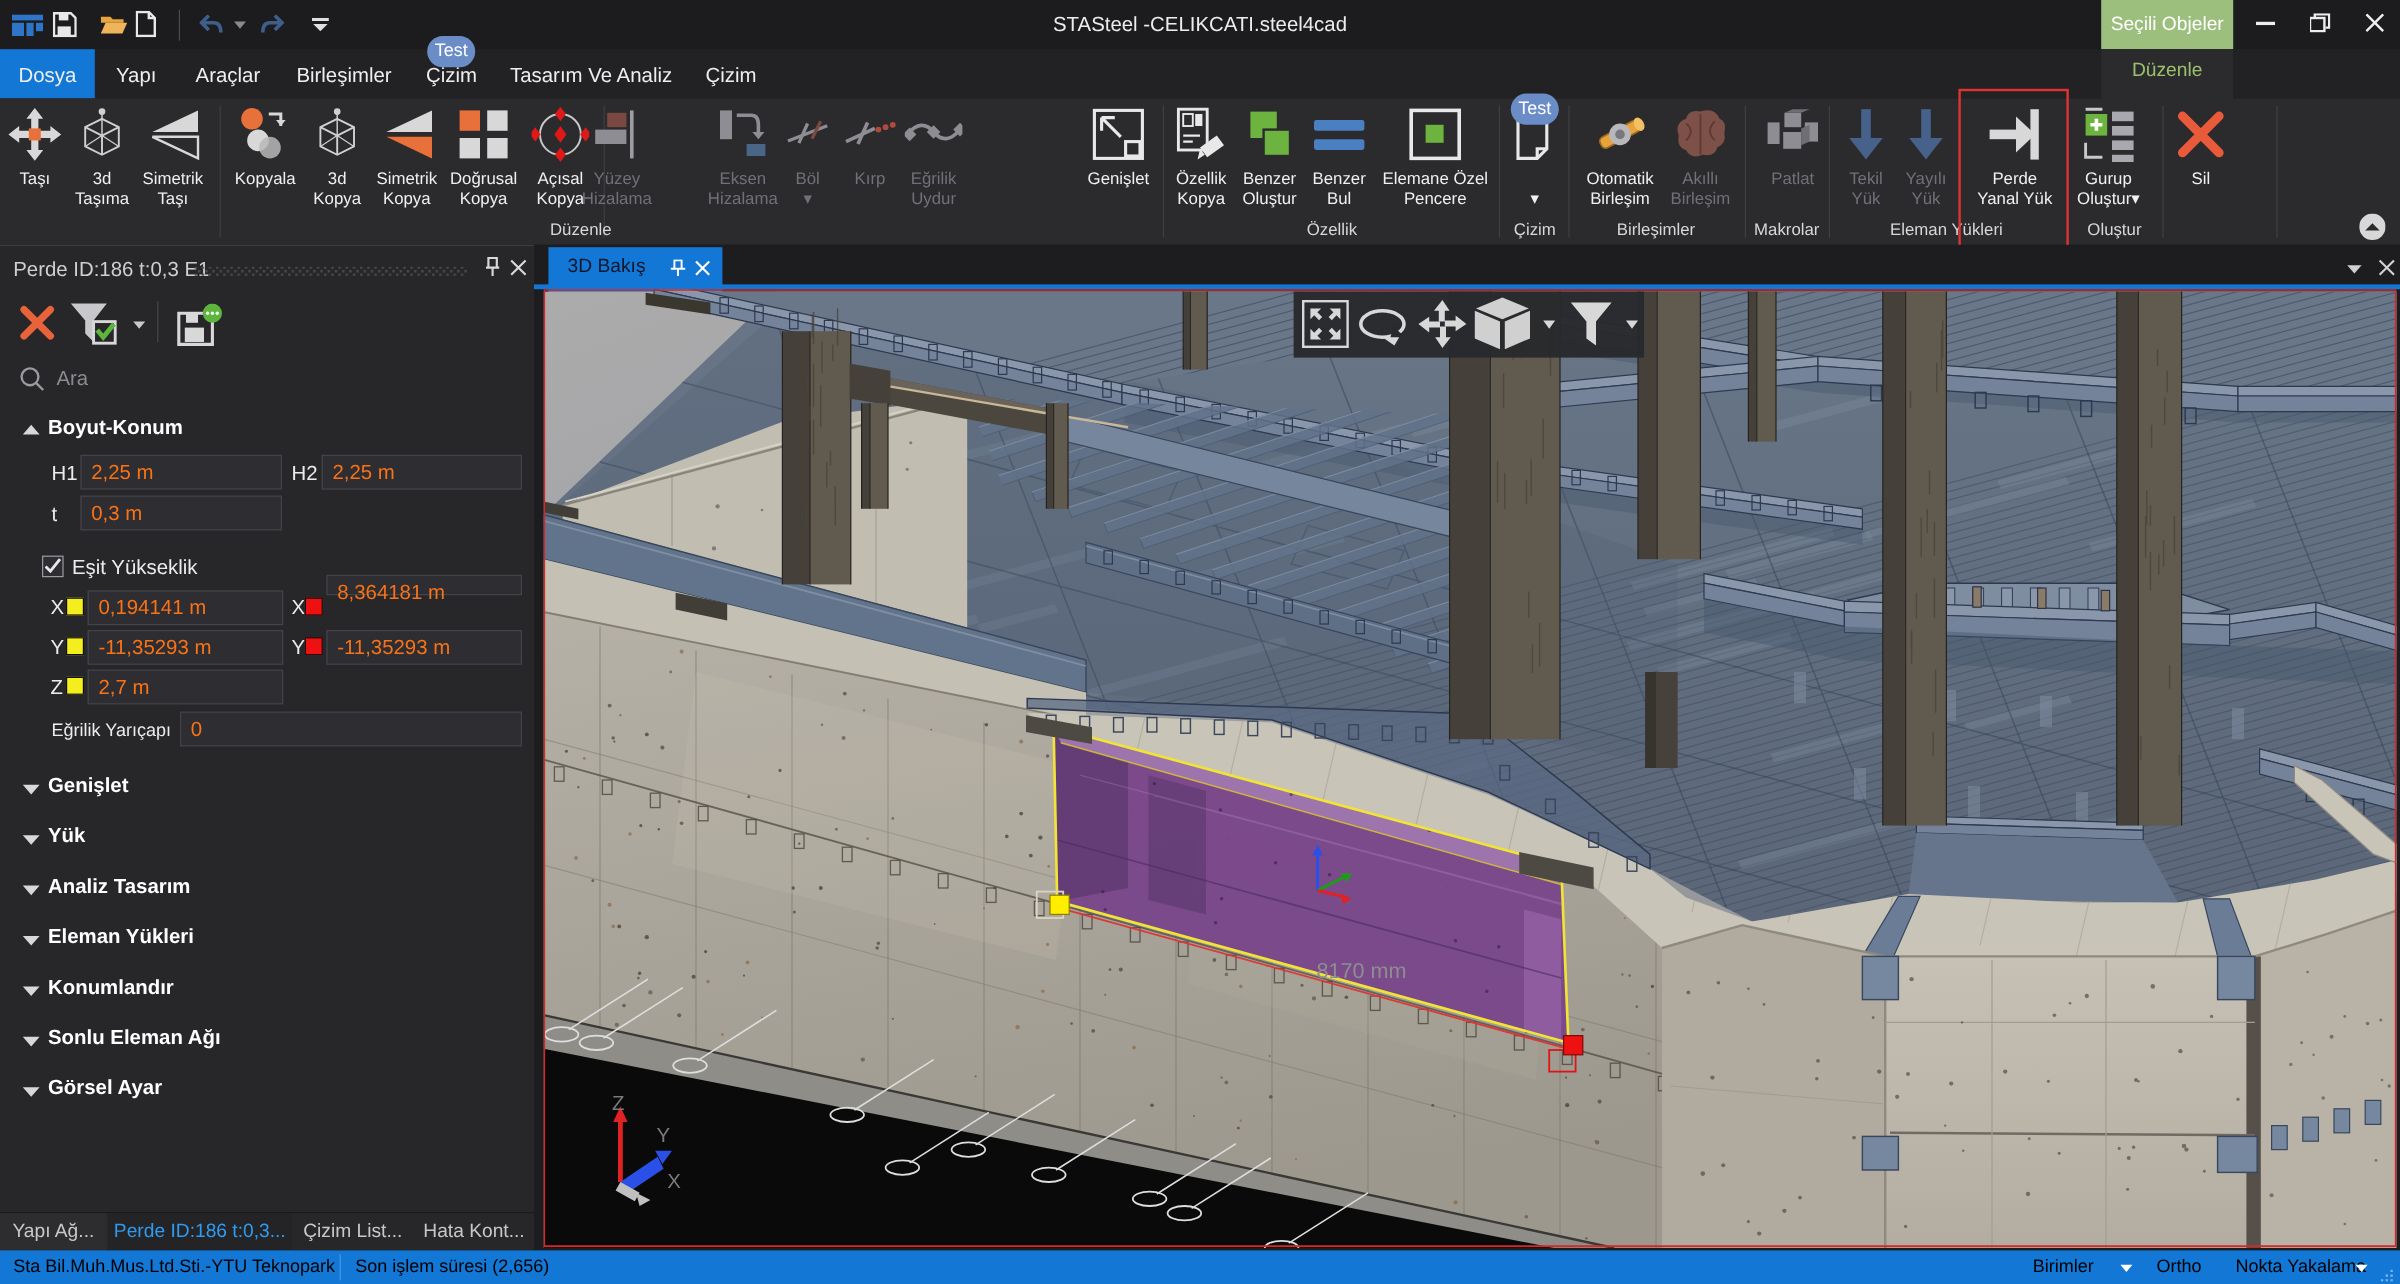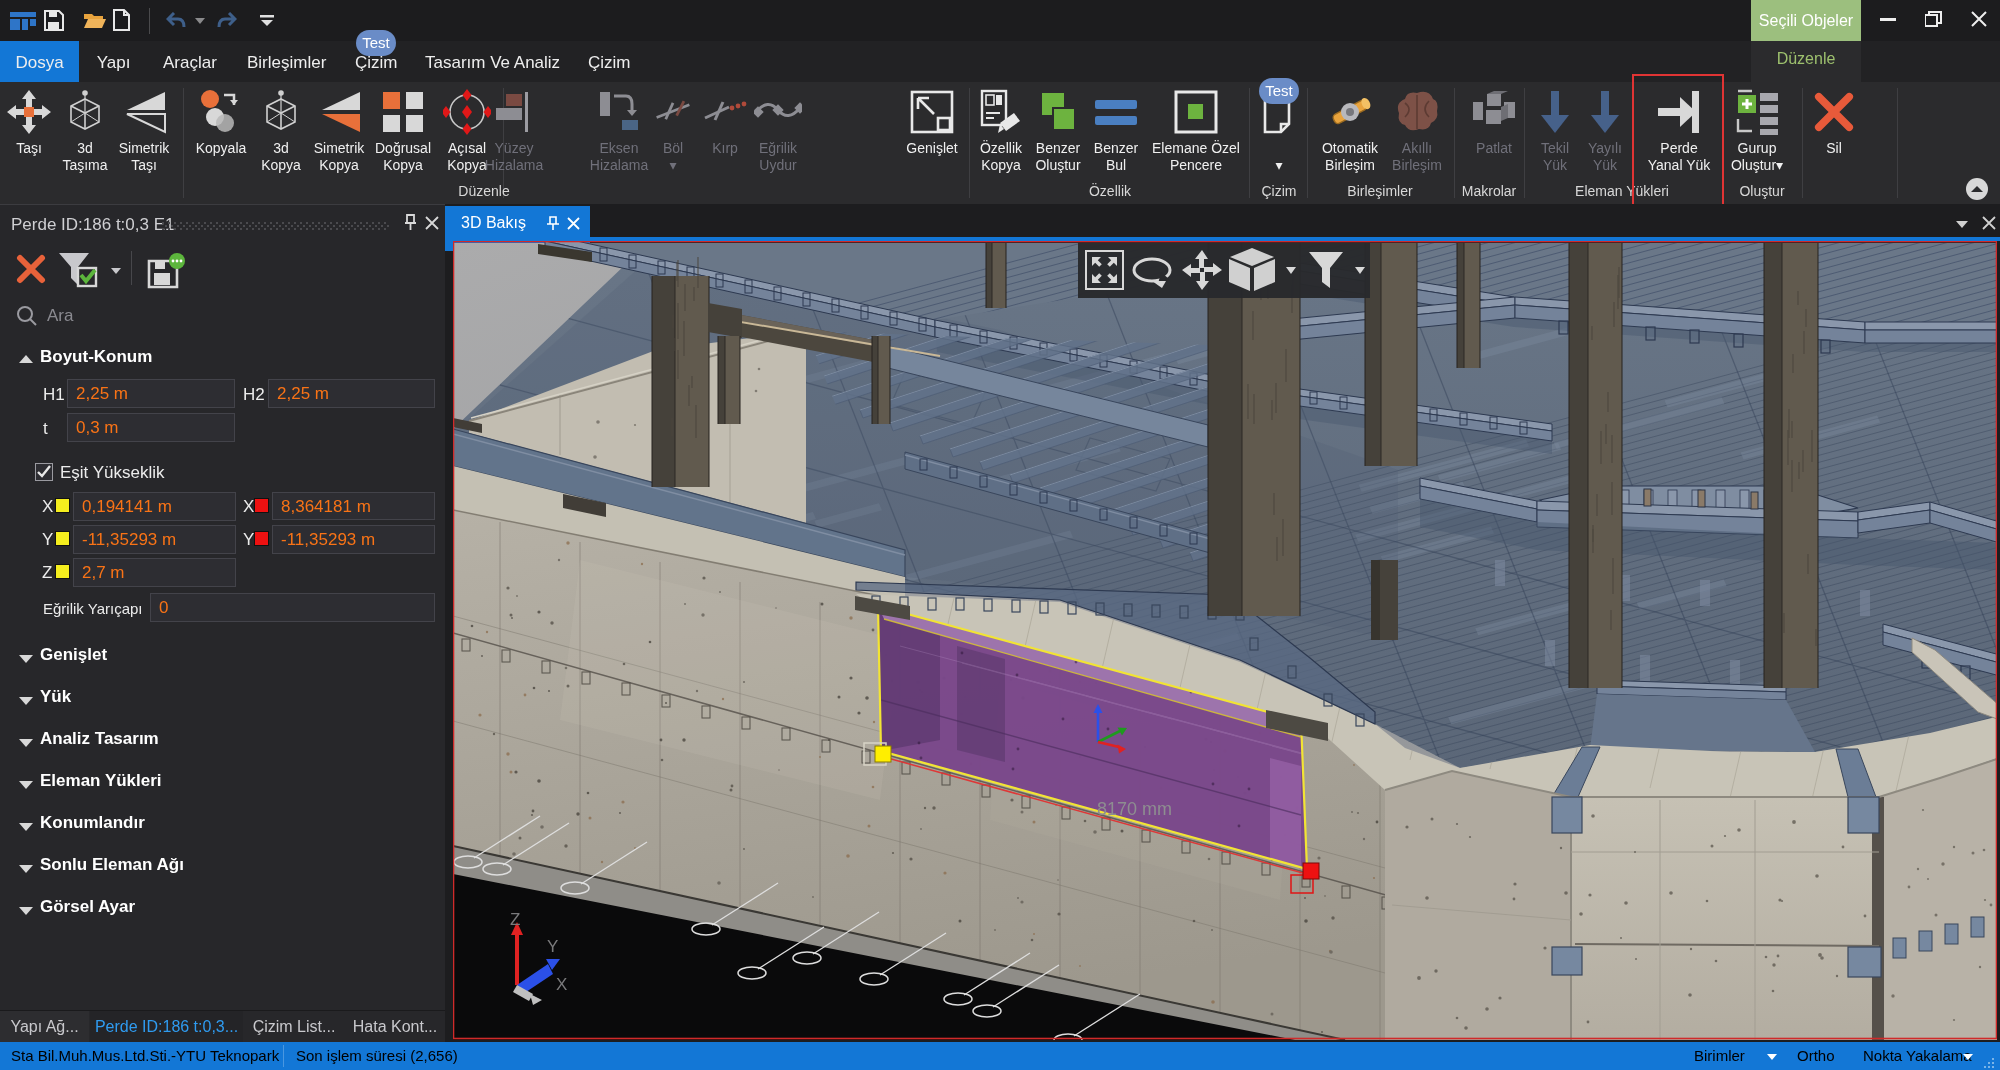--- a/index.html
+++ b/index.html
@@ -49,20 +49,21 @@
     <svg class="abs" style="left:194px;top:17px" width="12" height="8">
       <path d="M1 1 L6 7 L11 1" fill="#8a8a8c"></path>
     </svg>
     <svg class="abs" style="left:217px;top:12px" width="20" height="16">
       <path d="M12 1 L18 7 L12 13 M18 7 H8 q-6 0 -6 8" fill="none" stroke="#3e5f8a" stroke-width="3"></path>
     </svg>
     <svg class="abs" style="left:259px;top:15px" width="16" height="11">
       <rect x="1" y="0" width="14" height="2.5" fill="#e0e0e0"></rect>
       <path d="M2 5 L8 11 L14 5" fill="#e0e0e0"></path>
     </svg>
+    <div class="abs" style="left:700px;top:0;width:600px;height:41px;line-height:41px;text-align:center;color:#ececec;font-size:17px">STASteel -CELIKCATI.steel4cad</div>
     <div class="abs" style="left:1751px;top:0;width:110px;height:41px;background:#9cbf7e;color:#fff;font-size:16px;text-align:center;line-height:41px">Seçili Objeler</div>
     <svg class="abs" style="left:1880px;top:18px" width="16" height="3">
       <rect width="16" height="3" fill="#eee"></rect>
     </svg>
     <svg class="abs" style="left:1925px;top:11px" width="17" height="16">
       <rect x="0" y="4" width="12" height="11" fill="none" stroke="#eee" stroke-width="2"></rect>
       <path d="M4 4 V1 H16 V12 H13" fill="none" stroke="#eee" stroke-width="2"></path>
     </svg>
     <svg class="abs" style="left:1971px;top:11px" width="16" height="16">
       <path d="M1 1 L15 15 M15 1 L1 15" stroke="#eee" stroke-width="2"></path>
@@ -402,21 +403,21 @@
     <div class="glabel" style="left:1552px;width:140px">Eleman Yükleri</div>
     <div class="glabel" style="left:1692px;width:140px">Oluştur</div>
     <div class="abs" style="left:1259px;top:-4px;width:40px;height:26px;border-radius:13px;background:#6a8cc7;color:#fff;font-size:15px;text-align:center;line-height:26px">Test</div>
     <div class="abs" style="left:1632px;top:-8px;width:92px;height:137px;border:2.5px solid #e03434"></div>
     <svg class="abs" style="left:1966px;top:96px" width="22" height="22">
       <circle cx="11" cy="11" r="11" fill="#d8d8d8"></circle>
       <path d="M5 14 L11 8 L17 14" fill="#2b2b2d"></path>
     </svg>
   </div>
 <div class="abs" style="left:445px;top:204px;width:1555px;height:39px;background:#1d1d1f">
-    <div class="abs" style="left:0;top:2px;width:145px;height:45px;background:#1377d6;color:#ffffff;font-size:16px;line-height:34px"><span style="margin-left:16px">3D Bakış</span><svg style="position:absolute;left:101px;top:10px" width="15" height="15">
+    <div class="abs" style="left:12px;top:2px;width:145px;height:45px;background:#1377d6;color:#0f172a;font-size:16px;line-height:34px"><span style="margin-left:16px">3D Bakış</span><svg style="position:absolute;left:101px;top:10px" width="15" height="15">
         <path d="M4 1 h6 v7 h-6 z M1 8 h12 M7 8 v6" stroke="#fff" stroke-width="1.6" fill="none"></path>
       </svg><svg style="position:absolute;left:122px;top:11px" width="13" height="13">
         <path d="M1 1 L12 12 M12 1 L1 12" stroke="#fff" stroke-width="1.8"></path>
       </svg></div>
     <svg class="abs" style="left:1510px;top:16px" width="14" height="9">
       <path d="M1 1 L7 8 L13 1" fill="#d0d0d0"></path>
     </svg>
     <svg class="abs" style="left:1537px;top:12px" width="14" height="14">
       <path d="M1 1 L13 13 M13 1 L1 13" stroke="#d0d0d0" stroke-width="1.8"></path>
     </svg>
@@ -1421,21 +1422,21 @@
     <div class="abs" style="left:35px;top:258px;width:18px;height:18px;background:#2d2d32;border:1px solid #9a9aa0"></div>
     <svg class="abs" style="left:37px;top:260px" width="15" height="13">
       <path d="M1 7 L5 11 L13 1" stroke="#e8e8e8" stroke-width="2.4" fill="none"></path>
     </svg>
     <div class="flabel" style="left:60px;top:258px">Eşit Yükseklik</div>
     <div class="flabel" style="left:42px;top:292px">X</div>
     <div class="abs" style="left:55px;top:293px;width:15px;height:15px;background:#f5ee1e;border:1px solid #111"></div>
     <div class="inp" style="left:73px;top:287px;width:163px;height:29px">0,194141 m</div>
     <div class="flabel" style="left:243px;top:292px">X</div>
     <div class="abs" style="left:254px;top:293px;width:15px;height:15px;background:#ee1111;border:1px solid #111"></div>
-    <div class="inp" style="left:272px;top:287px;width:163px;height:28px">8,364181 m</div>
+    <div class="inp" style="left:272px;top:274px;width:163px;height:17px">8,364181 m</div>
     <div class="flabel" style="left:42px;top:325px">Y</div>
     <div class="abs" style="left:55px;top:326px;width:15px;height:15px;background:#f5ee1e;border:1px solid #111"></div>
     <div class="inp" style="left:73px;top:320px;width:163px;height:29px">-11,35293 m</div>
     <div class="flabel" style="left:243px;top:325px">Y</div>
     <div class="abs" style="left:254px;top:326px;width:15px;height:15px;background:#ee1111;border:1px solid #111"></div>
     <div class="inp" style="left:272px;top:320px;width:163px;height:29px">-11,35293 m</div>
     <div class="flabel" style="left:42px;top:358px">Z</div>
     <div class="abs" style="left:55px;top:359px;width:15px;height:15px;background:#f5ee1e;border:1px solid #111"></div>
     <div class="inp" style="left:73px;top:353px;width:163px;height:29px">2,7 m</div>
     <div class="flabel" style="left:43px;top:395px;font-size:15px">Eğrilik Yarıçapı</div>

